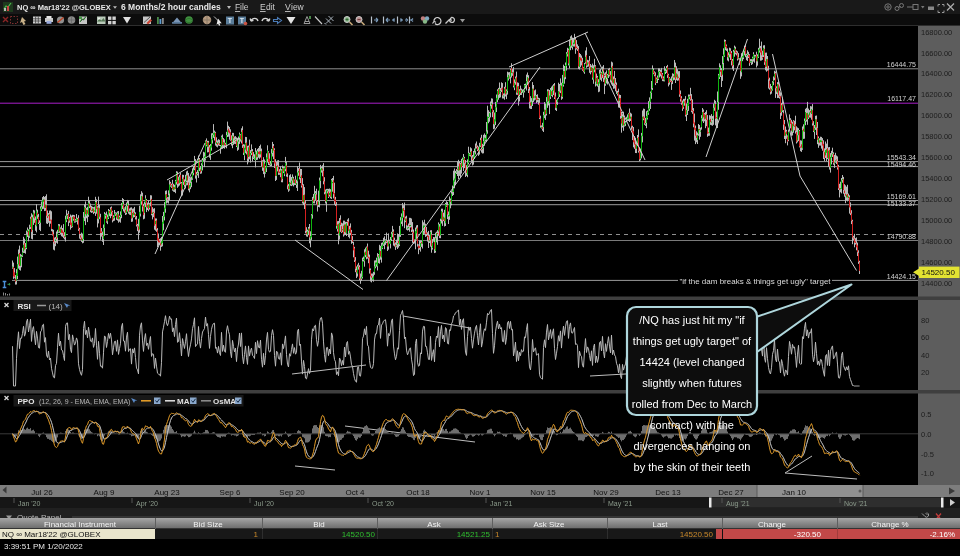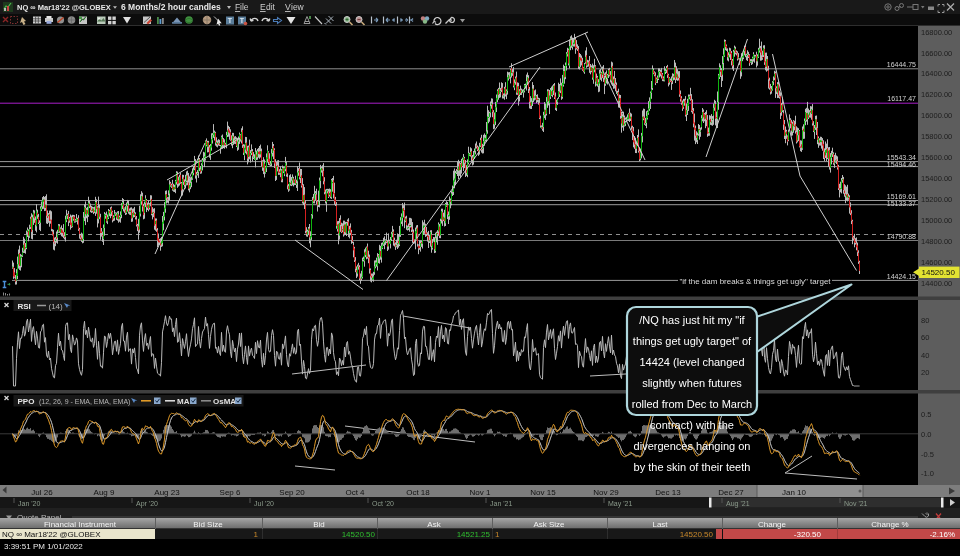--- a/index.html
+++ b/index.html
@@ -366,14 +366,14 @@
     <g stroke="#2e2e2e" stroke-width="1">
       <line x1="262.5" y1="0" x2="262.5" y2="10"></line>
         <line x1="377.5" y1="0" x2="377.5" y2="10"></line>
       <line x1="492.5" y1="0" x2="492.5" y2="10"></line>
         <line x1="607.5" y1="0" x2="607.5" y2="10"></line>
     </g>
     <line x1="722.5" y1="0" x2="722.5" y2="10" stroke="#111" stroke-width="1"></line>
     <line x1="837.5" y1="0" x2="837.5" y2="10" stroke="#a03c3c" stroke-width="1"></line>
   </svg>
 
-  <div class="abs" style="left:4px;top:542px;width:300px;height:12px;color:#e8e8e8;font-size:8px;">3:39:51 PM 1/01/2022</div>
+  <div class="abs" style="left:4px;top:542px;width:300px;height:12px;color:#e8e8e8;font-size:8px;">3:39:51 PM 1/20/2022</div>
 </div>
 
 </body></html>

